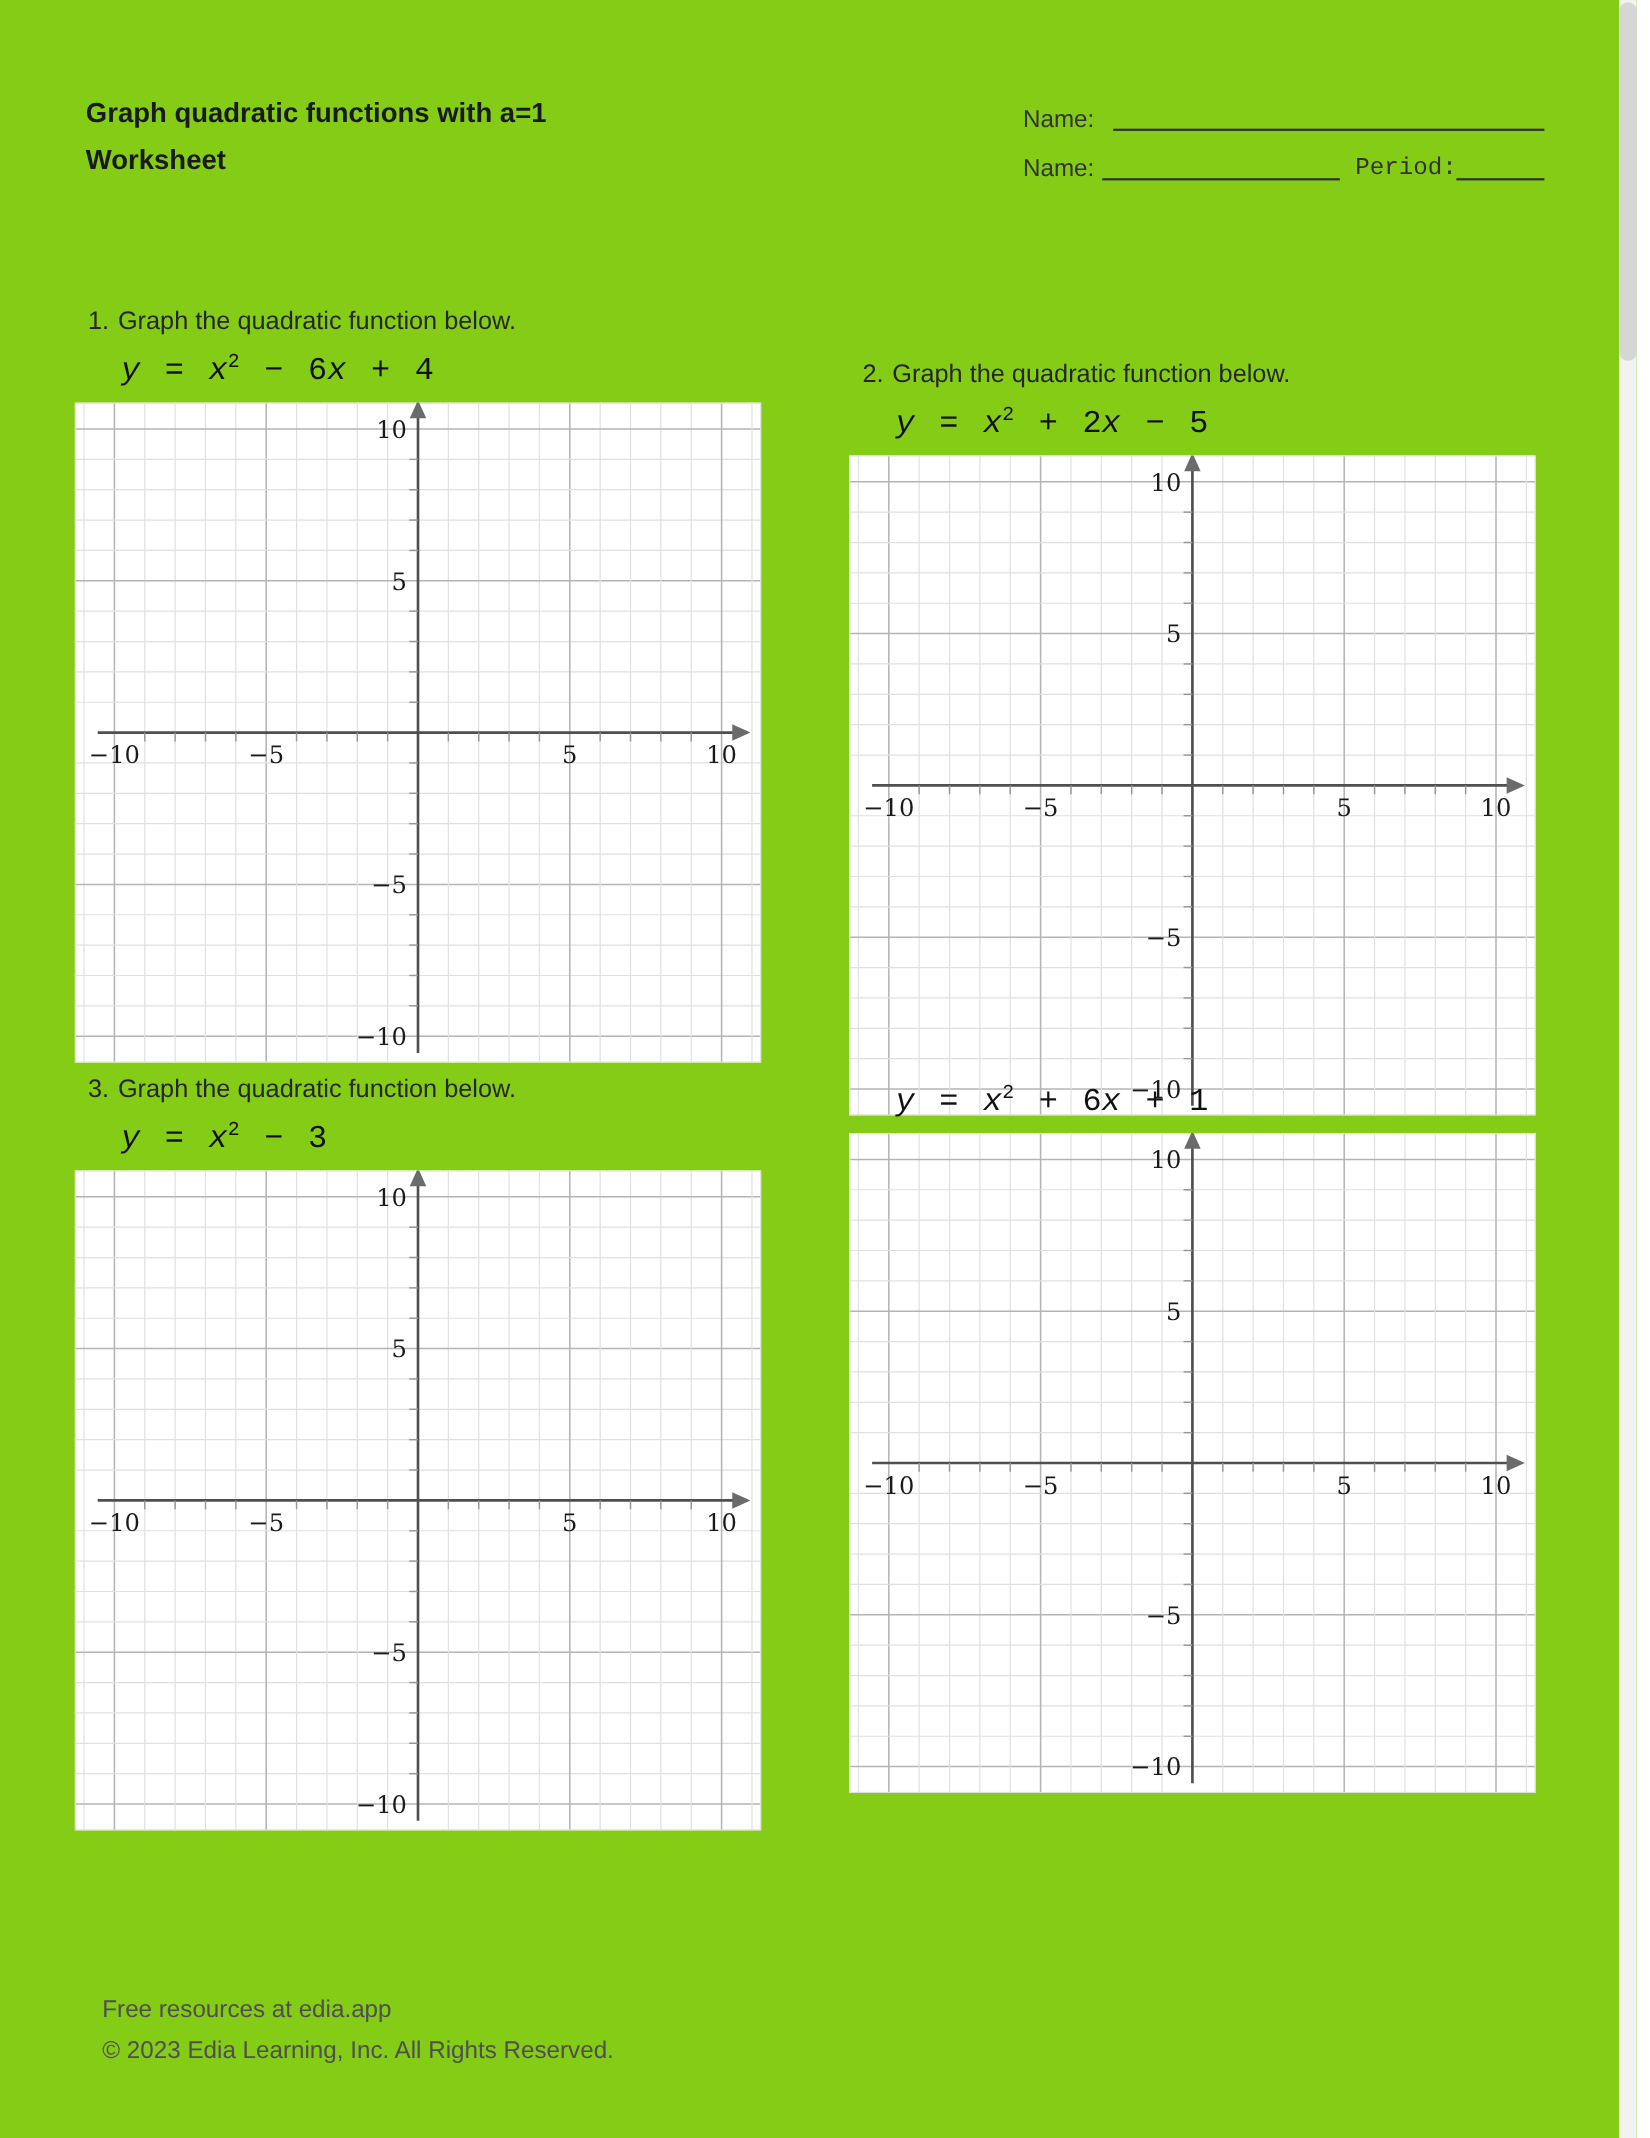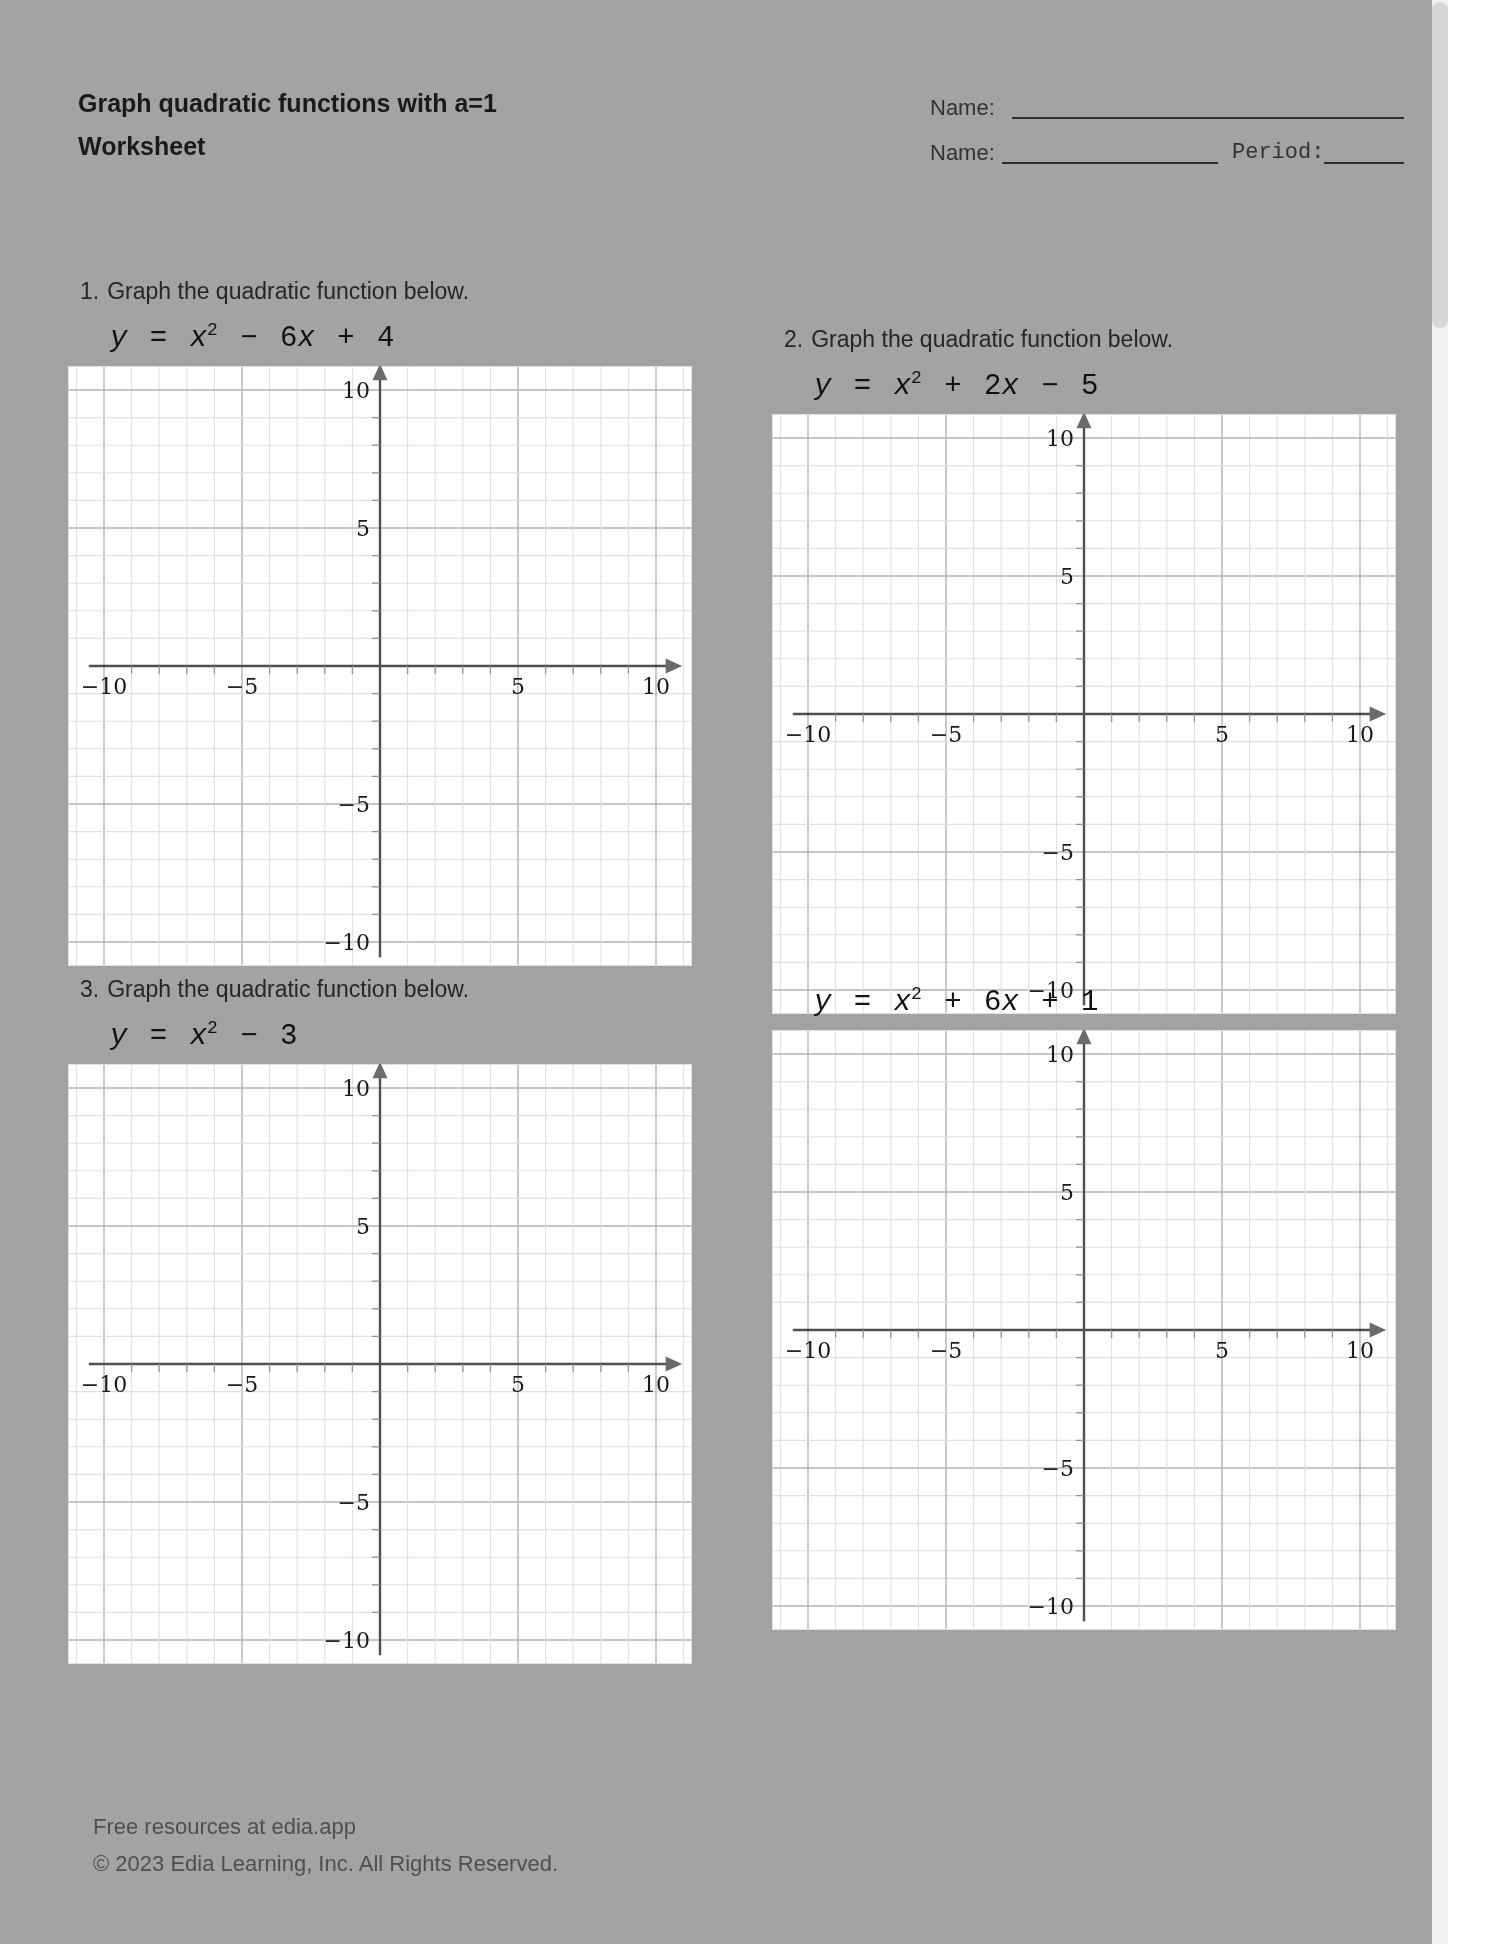--- a/index.html
+++ b/index.html
@@ -1,18 +1,18 @@
 <!DOCTYPE html>
 <html><head>
 <meta charset="utf-8">
 <style>
   html,body{margin:0;padding:0;background:#fff;}
   .page{
-    position:relative;width:1448px;height:1944px;background:#a3a3a3;
-    font-family:"Liberation Sans",sans-serif;overflow:hidden;
+    position:relative;width:1448px;height:1944px;background:#84cc16;
+    font-family:"Liberation Sans",sans-serif;overflow:hidden;padding-left:40px;
   }
   .doc-title{
     position:absolute;left:78px;top:82px;
     font-size:25px;font-weight:bold;line-height:43px;color:#1a1a1a;
   }
   .fld-label{position:absolute;font-size:22px;color:#333333;}
   .fld-line{position:absolute;border-top:2px solid #2e2e2e;height:0;}
   .problem{position:absolute;width:624px;}
   .p-head{
     margin:0 0 0 12px;font-size:23px;font-weight:normal;

